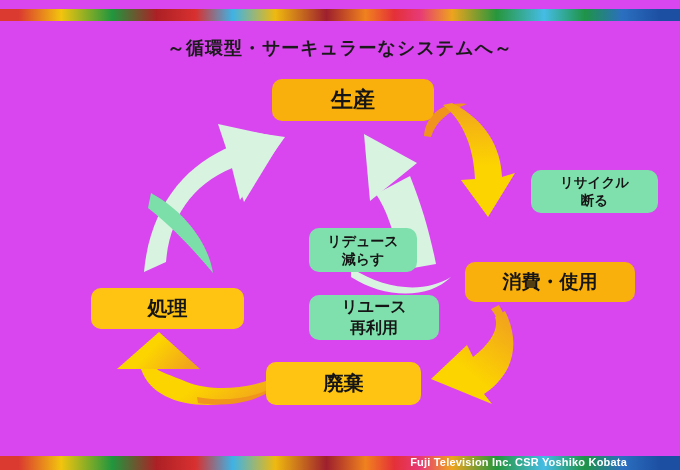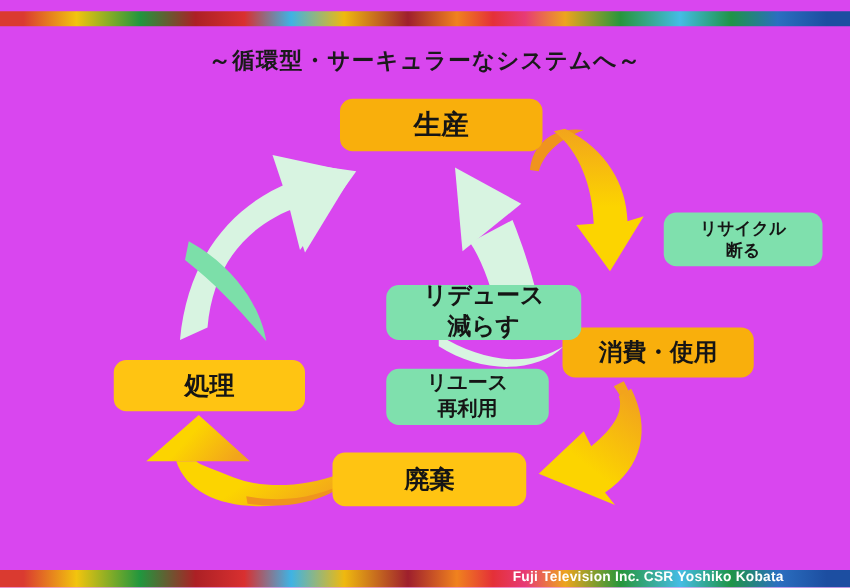--- a/index.html
+++ b/index.html
@@ -79,29 +79,29 @@
     </g>
 
     <g>
       <path fill="url(#yg3)" d="M159 332 L 117 369 L 200 369 Z"></path>
       <path fill="url(#yg3)" d="M141 369 C 149 393 175 405 208 405 C 237 404 262 396 277 386 L 272 379 C 243 390 210 391 187 382 C 170 375 160 372 157 369 Z"></path>
       <path style="fill:var(--arrow-orange)" d="M197 397 C 228 403 257 397 278 385 C 263 400 231 408 198 403 Z"></path>
     </g>
   </svg>
 
   <div class="stage" style="left:272px;top:79px;width:162px;height:42px;font-size:22px">生産</div>
-  <div class="stage" style="left:450px;top:262px;width:153px;height:40px;font-size:19px">消費・使用</div>
+  <div class="stage" style="left:465px;top:262px;width:170px;height:40px;font-size:19px">消費・使用</div>
   <div class="stage bottom" style="left:91px;top:288px;width:153px;height:41px;font-size:20px">処理</div>
   <div class="stage bottom" style="left:266px;top:362px;width:155px;height:43px;font-size:20px">廃棄</div>
 
   <div class="action" style="left:531px;top:170px;width:127px;height:43px;font-size:13.5px">
     <span>リサイクル</span>
     <span>断る</span>
   </div>
-  <div class="action" style="left:309px;top:228px;width:156px;height:44px;font-size:19px">
+  <div class="action" style="left:309px;top:228px;width:108px;height:44px;font-size:14px">
     <span>リデュース</span>
     <span>減らす</span>
   </div>
   <div class="action" style="left:309px;top:295px;width:130px;height:45px;font-size:16px">
     <span>リユース</span>
     <span>再利用</span>
   </div>
 
   <div class="band" id="bottom-band" style="background: linear-gradient(90deg, rgb(218, 58, 48) 2.75%, rgb(242, 196, 14) 9%, rgb(33, 150, 62) 16.5%, rgb(172, 32, 37) 23%, rgb(217, 48, 48) 28.75%, rgb(63, 179, 228) 34.25%, rgb(239, 185, 15) 40.5%, rgb(158, 31, 45) 48%, rgb(240, 130, 30) 53.75%, rgb(228, 48, 56) 58%, rgb(231, 58, 118) 61.75%, rgb(237, 164, 30) 66.5%, rgb(39, 150, 60) 73%, rgb(69, 188, 229) 80%, rgb(31, 148, 71) 86%, rgb(43, 111, 192) 91.5%, rgb(28, 78, 161) 97.25%);">
     <div class="credit">Fuji Television  Inc. CSR Yoshiko Kobata</div>

